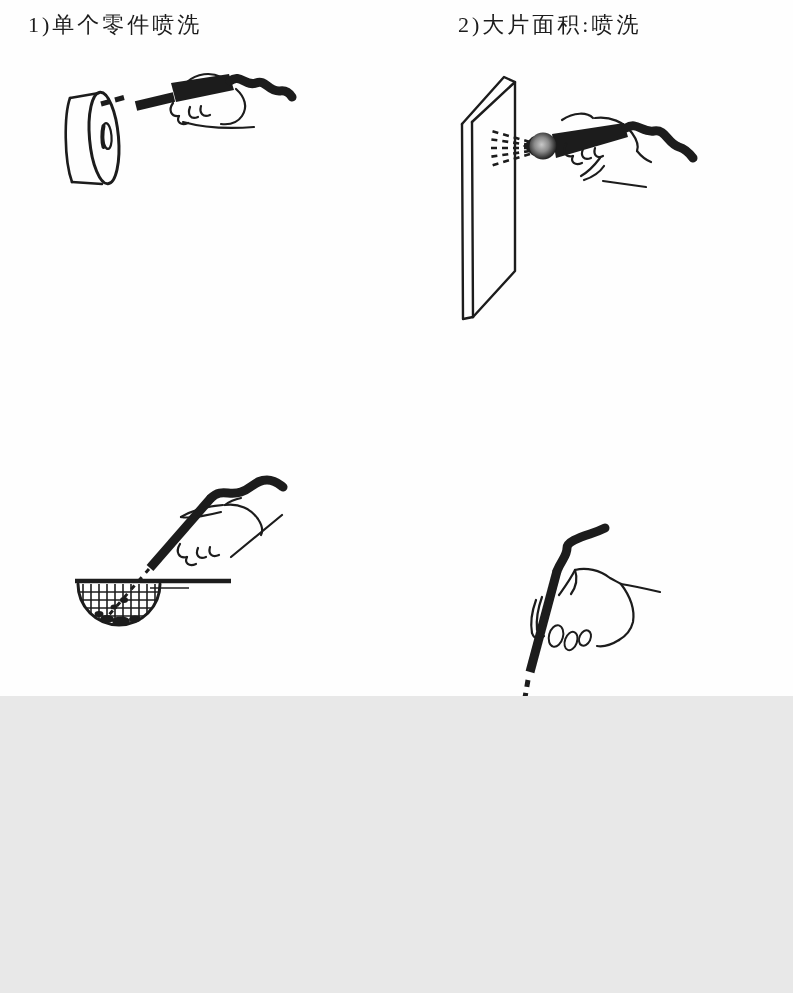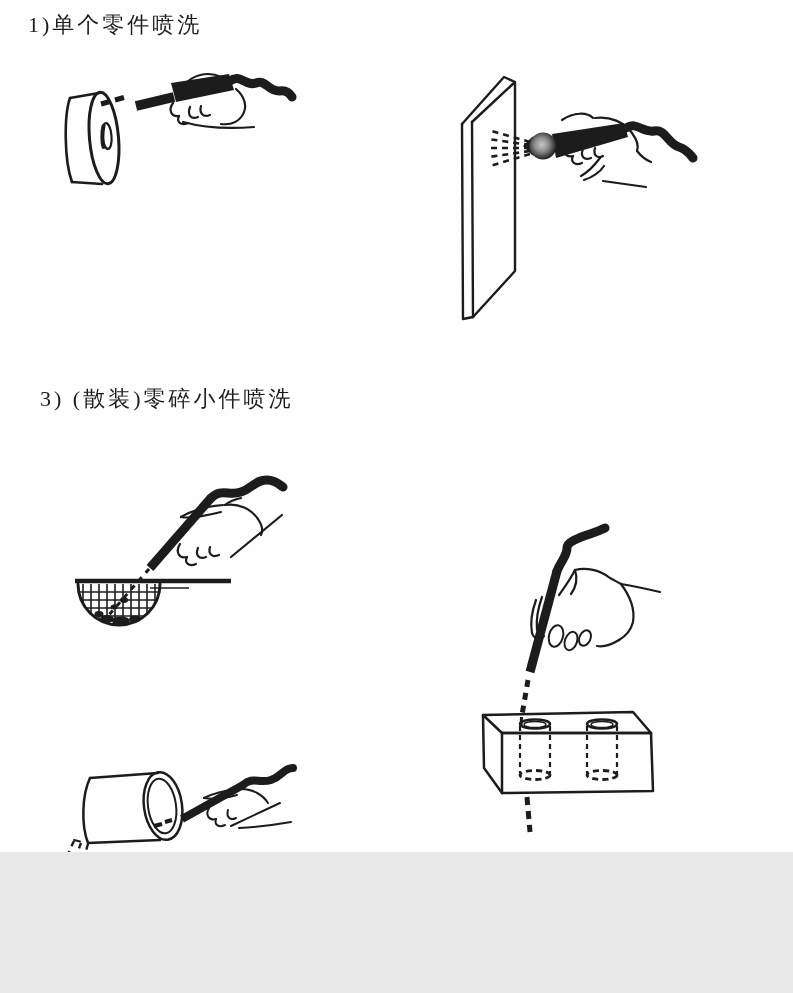--- a/index.html
+++ b/index.html
@@ -1,17 +1,17 @@
 <!DOCTYPE html>
 <html><head>
 <meta charset="utf-8">
 <style>
   html,body{margin:0;padding:0;background:#e8e8e8;}
   .page{
-    position:relative;width:793px;height:852px;background:#fefefe;
+    position:relative;width:793px;height:696px;background:#fefefe;
     font-family:"Liberation Serif","DejaVu Serif",serif;
     color:#1c1c1c;overflow:hidden;margin:0 auto;
   }
   .fig-label{
     position:absolute;font-size:22px;letter-spacing:3px;white-space:nowrap;
     color:#1c1c1c;
   }
   .illus{position:absolute;}
   .ink{stroke:#1c1c1c;fill:none;stroke-linecap:round;stroke-linejoin:round;}
   .butt{stroke-linecap:butt;}
@@ -49,20 +49,21 @@
       <path d="M150,47 C147,55 151,60 158,57"></path>
       <path d="M161,46 C159,53 163,58 170,55"></path>
       <path d="M196,29 C205,37 208,47 202,56 C198,62 190,65 181,64"></path>
       <path d="M143,62 C165,68 190,69 214,67"></path>
     </g>
     <g>
       <path class="ink" stroke-width="9" d="M190,21 C200,13 206,27 216,23 C226,19 228,32 240,31 C246,30 250,34 252,37"></path>
     </g>
   </svg>
 
+  <div class="fig-label" style="left:458px;top:10px">2)大片面积:喷洗</div>
 
   <svg class="illus" style="left:440px;top:60px" width="280" height="280" viewBox="0 0 280 280">
     <defs>
       <radialGradient id="nozzleGrad" cx="45%" cy="45%" r="60%">
         <stop offset="0%" stop-color="#c8c8c8"></stop>
         <stop offset="45%" stop-color="#8a8a8a"></stop>
         <stop offset="100%" stop-color="#0d0d0d"></stop>
       </radialGradient>
     </defs>
     <g class="ink" stroke-width="2.4">
@@ -93,21 +94,20 @@
       <path d="M144,120 C153,117 160,112 164,106"></path>
       <path d="M155,58 C170,56 184,62 192,73 C197,80 199,86 197,91"></path>
       <path d="M163,121 L206,127"></path>
       <path d="M197,91 C201,96 206,100 211,102"></path>
     </g>
     <g>
       <path class="ink" stroke-width="9" d="M186,68 C197,61 202,73 214,71 C226,69 227,83 239,87 C246,89 250,94 253,98"></path>
     </g>
   </svg>
 
-  <div class="fig-label" style="left:40px;top:384px">3) (散装)零碎小件喷洗</div>
 
   <svg class="illus" style="left:50px;top:460px" width="300" height="220" viewBox="0 0 300 220">
     <defs>
       <clipPath id="bowlClip">
           <path d="M28,124 A41,41 0 0 0 110,124 Z"></path>
         </clipPath>
     </defs>
     <g>
       <g class="ink" stroke-width="1.6" clip-path="url(#bowlClip)">
         <path d="M33,124 V167"></path>

